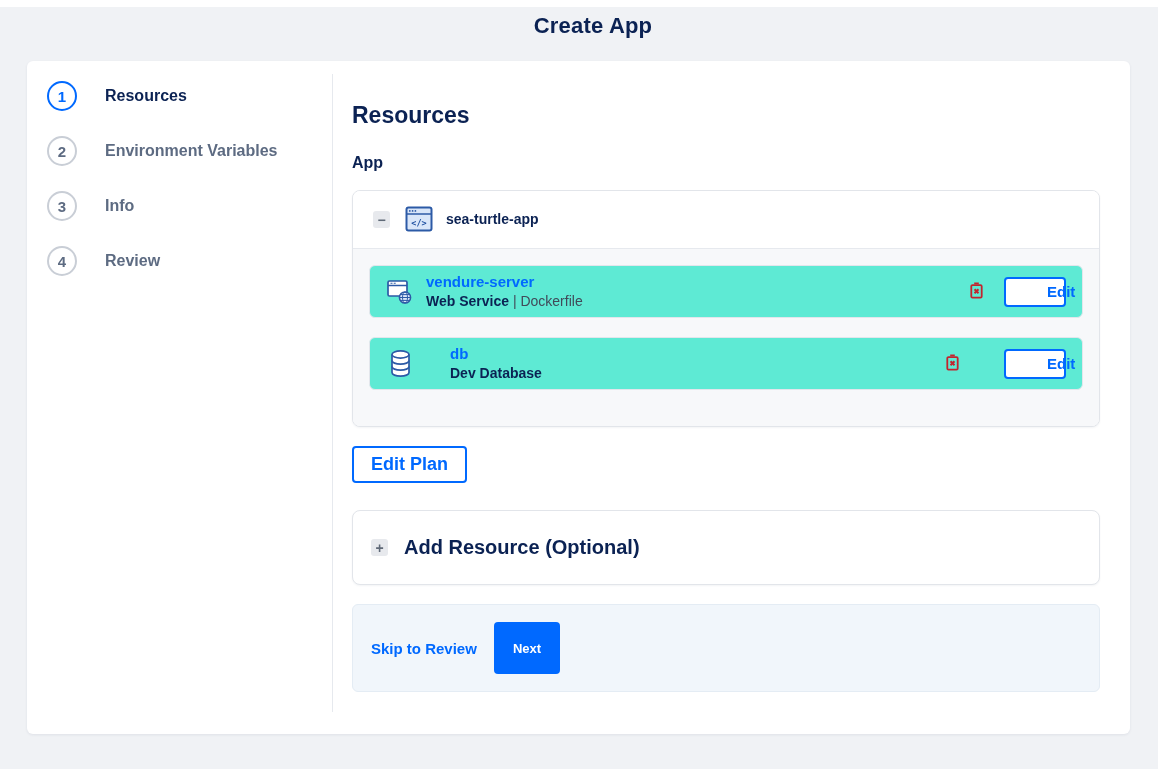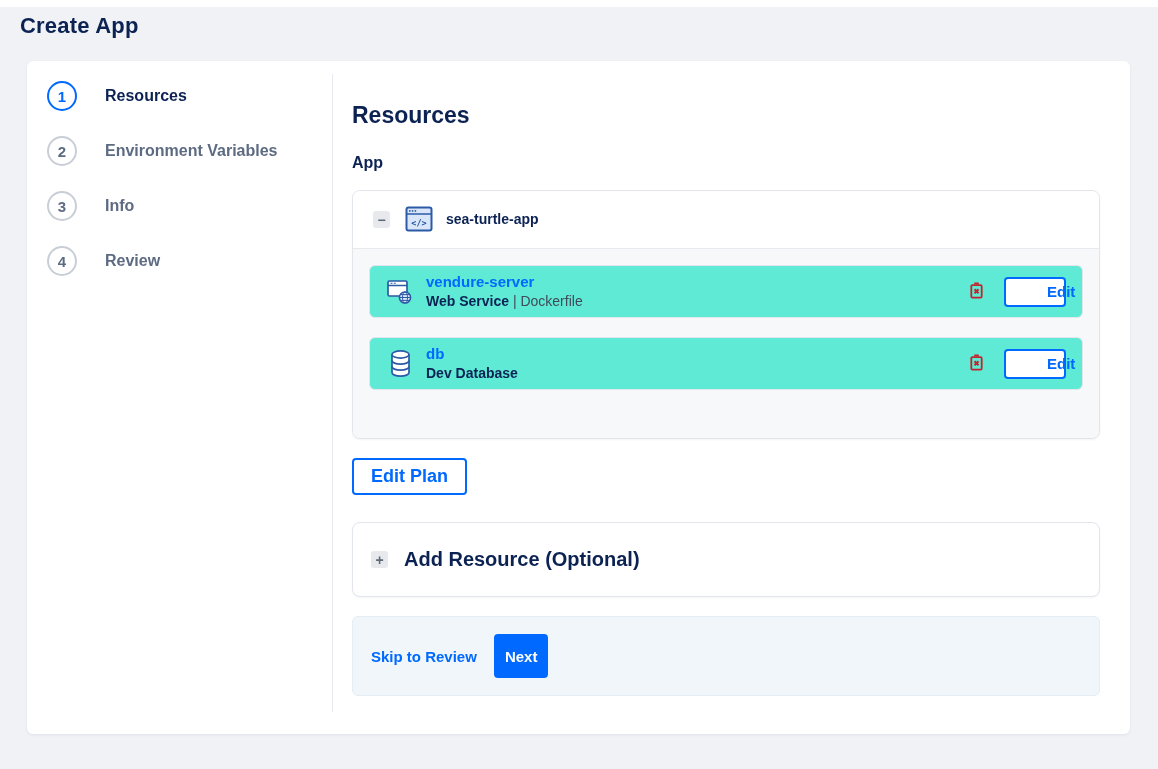--- a/index.html
+++ b/index.html
@@ -13,22 +13,23 @@
   *{box-sizing:border-box;}
   html,body{margin:0;padding:0;}
   body{
     width:1158px;height:769px;overflow:hidden;
     background:#f0f2f5;
     font-family:"Liberation Sans","DejaVu Sans",sans-serif;
     color:var(--navy);
   }
   .top-strip{height:7px;background:#ffffff;}
   .page-title{
-    margin:6px 0 0 20px;font-size:22px;font-weight:700;color:var(--navy);
+    margin:6px 0 0 28px;font-size:22px;font-weight:700;color:var(--navy);
     letter-spacing:.2px;
+    text-align:center;
   }
   .main-card{
     margin:22px 0 0 27px;width:1103px;height:673px;
     background:#ffffff;border-radius:6px;
     box-shadow:0 1px 3px rgba(20,40,80,.08);
     display:flex;align-items:stretch;
   }
   
   .stepper{
     width:306px;flex:0 0 306px;
@@ -65,21 +66,21 @@
   .group-header .square-chip{margin-right:15px;}
   .app-icon{margin-right:13px;display:flex;align-items:center;}
   .group-title{font-size:14px;line-height:19px;font-weight:700;color:var(--navy);}
   .group-summary{font-size:14px;line-height:18px;color:var(--gray-text);margin-top:4px;}
   .group-body{background:#f7f8fa;border-top:1px solid #e6e9ee;padding:16px 16px 32px;}
   .resource-row{
     display:flex;align-items:center;background:#5eead4;
     border:1px solid #e3e6ec;border-radius:6px;
     padding:7px 16px;margin-bottom:19px;min-height:51px;
   }
-  .resource-row:last-child{margin-bottom:16px;}
+  .resource-row:last-child{margin-bottom:4px;gap:24px;}
   .res-icon{width:28px;margin-right:12px;display:flex;align-items:center;justify-content:center;}
   .res-name{font-size:15px;line-height:18px;font-weight:700;color:var(--accent);text-decoration:none;cursor:pointer;}
   .res-desc{font-size:14px;line-height:17px;margin-top:2px;color:#414a59;}
   .res-type{font-weight:700;color:var(--navy);}
   .row-spacer{flex:1;}
   .trash-btn{
     background:none;border:none;padding:2px;margin-right:18px;cursor:pointer;
     display:flex;align-items:center;
   }
   .edit-btn{
@@ -103,22 +104,22 @@
   .add-resource-card .square-chip{margin-right:16px;cursor:pointer;}
   .add-resource-label{font-size:20px;font-weight:700;color:var(--navy);}
   
   .wizard-footer{
     margin-top:19px;display:flex;align-items:center;
     background:#f1f6fb;border:1px solid #e4ecf4;border-radius:6px;
     padding:17px 18px;
   }
   .skip-link{font-size:15px;font-weight:700;color:var(--accent);text-decoration:none;cursor:pointer;margin-right:17px;}
   .next-btn{
-    height:44px;padding:0 11px;background:var(--accent);border:none;border-radius:4px;
-    color:#fff;font-size:15px;font-weight:700;cursor:pointer;font-family:inherit;
+    height:52px;padding:0 19px;background:var(--accent);border:none;border-radius:4px;
+    color:#fff;font-size:13px;font-weight:700;cursor:pointer;font-family:inherit;
   }
 </style>
 </head>
 <body>
 
 <div class="top-strip"></div>
 
 <h1 class="page-title">Create App</h1>
 
 <div class="main-card">

